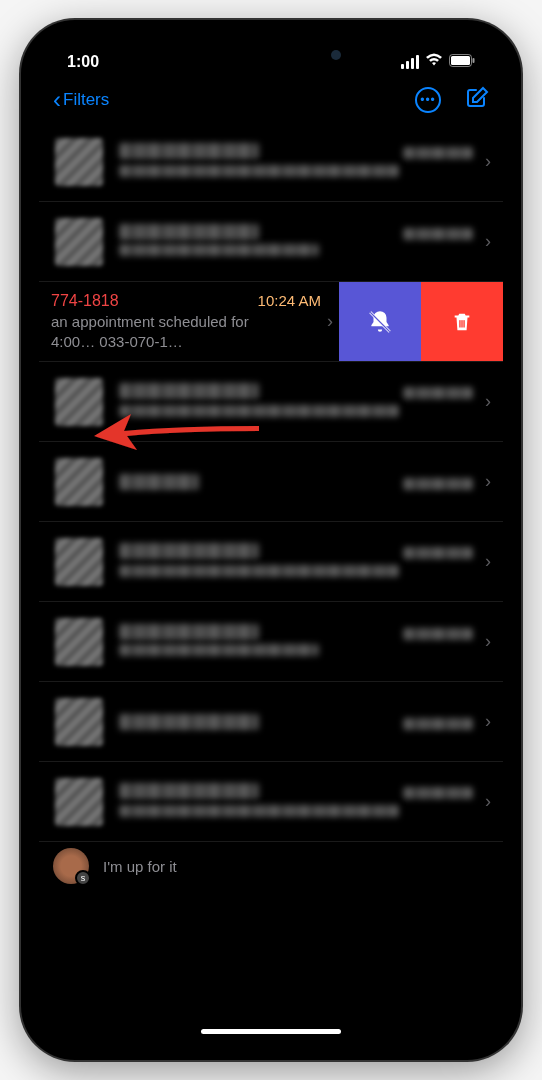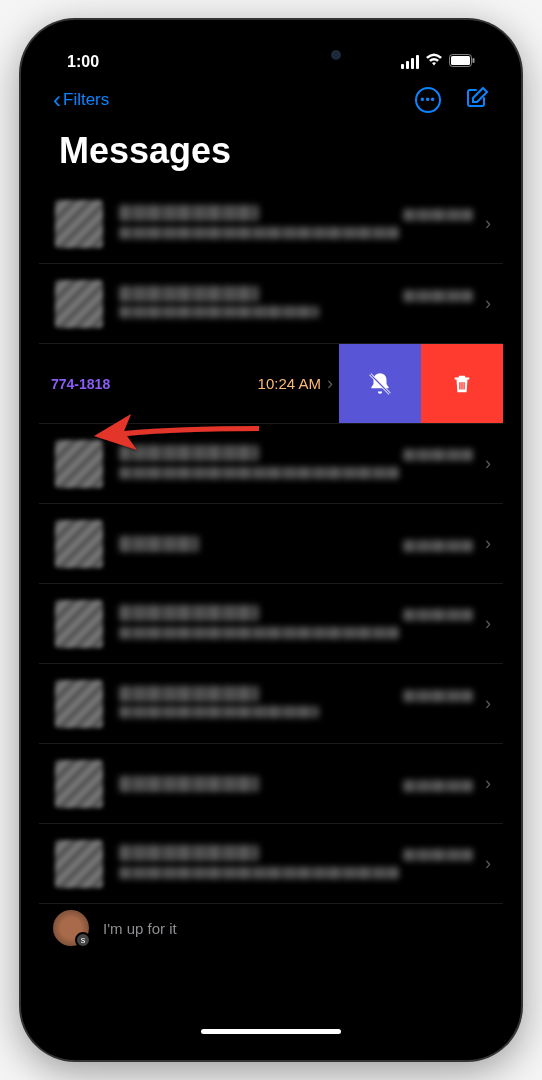--- a/index.html
+++ b/index.html
@@ -146,21 +146,21 @@
     }
     .swiped-content {
       flex: 1;
       display: flex;
       align-items: center;
       padding-left: 12px;
       overflow: hidden;
     }
     .swiped-main { flex: 1; min-width: 0; padding: 8px 0; }
     .swiped-title-row { display: flex; justify-content: space-between; align-items: baseline; gap: 10px; }
-    .swiped-title { font-size: 14px; font-weight: 700; color: #8b5cf6; }
+    .swiped-title { font-size: 16px; font-weight: 400; color: #ef4444; }
     .swiped-time { font-size: 15px; color: #fdba74; }
     .swiped-preview { font-size: 15px; color: #8e8e93; line-height: 1.3; margin-top: 2px; }
     .swiped-chevron { color: #5a5a5e; padding: 0 6px; font-size: 18px; }
     .action-btn {
       width: 82px;
       display: flex;
       align-items: center;
       justify-content: center;
       color: #fff;
     }
@@ -250,21 +250,20 @@
         <div class="circle-ellipsis">•••</div>
         <div class="compose-icon">
           <svg width="24" height="24" viewBox="0 0 24 24" fill="none" stroke="#0a84ff" stroke-width="2" stroke-linecap="round">
               <path d="M11 4H5a2 2 0 0 0-2 2v12a2 2 0 0 0 2 2h12a2 2 0 0 0 2-2v-6"></path>
               <path d="M18 2l4 4-10 10H8v-4L18 2z"></path>
             </svg>
         </div>
       </div>
     </div>
 
-    <div class="page-title">Messages</div>
 
     <svg class="red-arrow" width="180" height="60" viewBox="0 0 180 60">
       <defs>
         <filter id="ds">
             <feDropShadow dx="1" dy="1" stdDeviation="1" flood-opacity="0.5"></feDropShadow>
           </filter>
       </defs>
       <path d="M 170 30 Q 90 30 35 35 L 42 18 L 5 40 L 48 54 L 38 40 Q 90 35 170 35 Z" fill="#e4352b" filter="url(#ds)"></path>
     </svg>
 
@@ -294,20 +293,24 @@
         <div class="chevron-right">›</div>
       </div>
 
       <div class="swiped-container">
         <div class="swiped-content">
           <div class="swiped-main">
             <div class="swiped-title-row">
               <span class="swiped-title">774-1818</span>
               <span class="swiped-time">10:24 AM</span>
             </div>
+            <div class="swiped-preview">
+              <span>an appointment scheduled for</span><br>
+              <span>4:00… 033-070-1…</span>
+            </div>
           </div>
           <div class="swiped-chevron">›</div>
         </div>
         <div class="action-btn mute-btn" aria-label="mute">
           <svg width="26" height="26" viewBox="0 0 24 24" fill="#fff">
             <path d="M12 2a6 6 0 0 0-6 6v4l-2 3v1h16v-1l-2-3V8a6 6 0 0 0-6-6zm-2 17a2 2 0 0 0 4 0h-4z"></path>
             <line x1="3" y1="3" x2="21" y2="21" stroke="#fff" stroke-width="2.5"></line>
             <line x1="3" y1="3" x2="21" y2="21" stroke="#5856d6" stroke-width="1"></line>
           </svg>
         </div>

